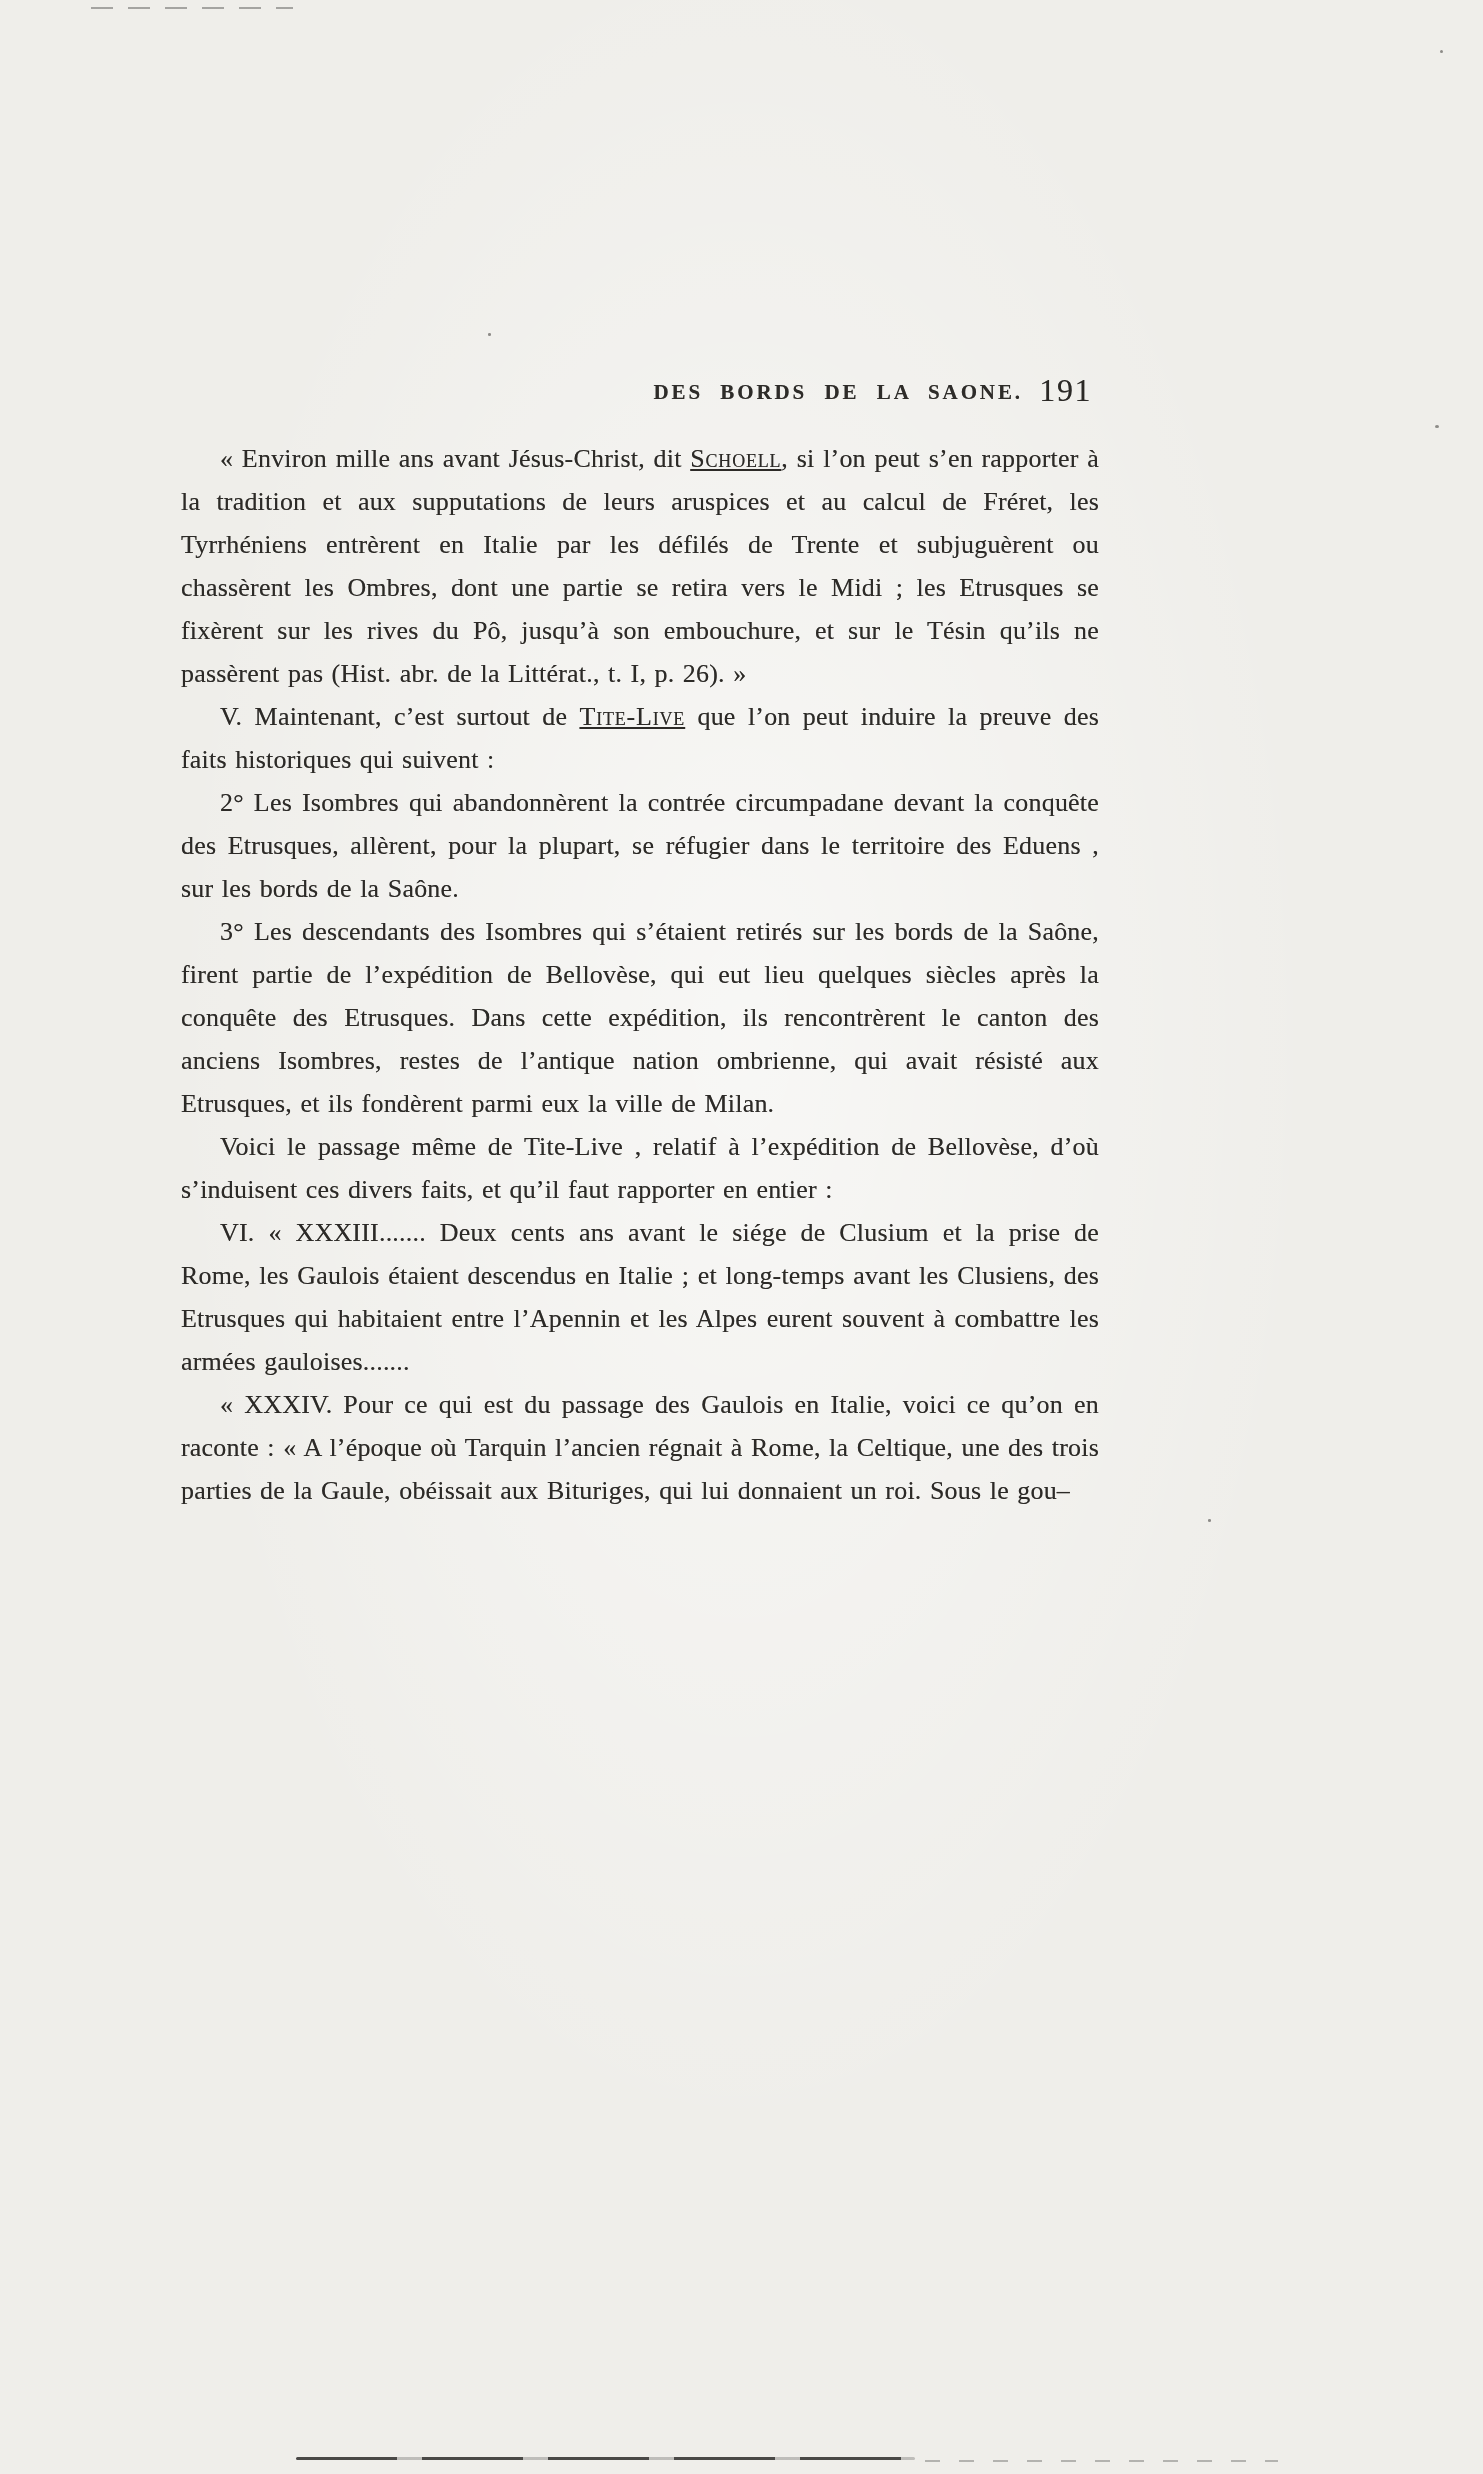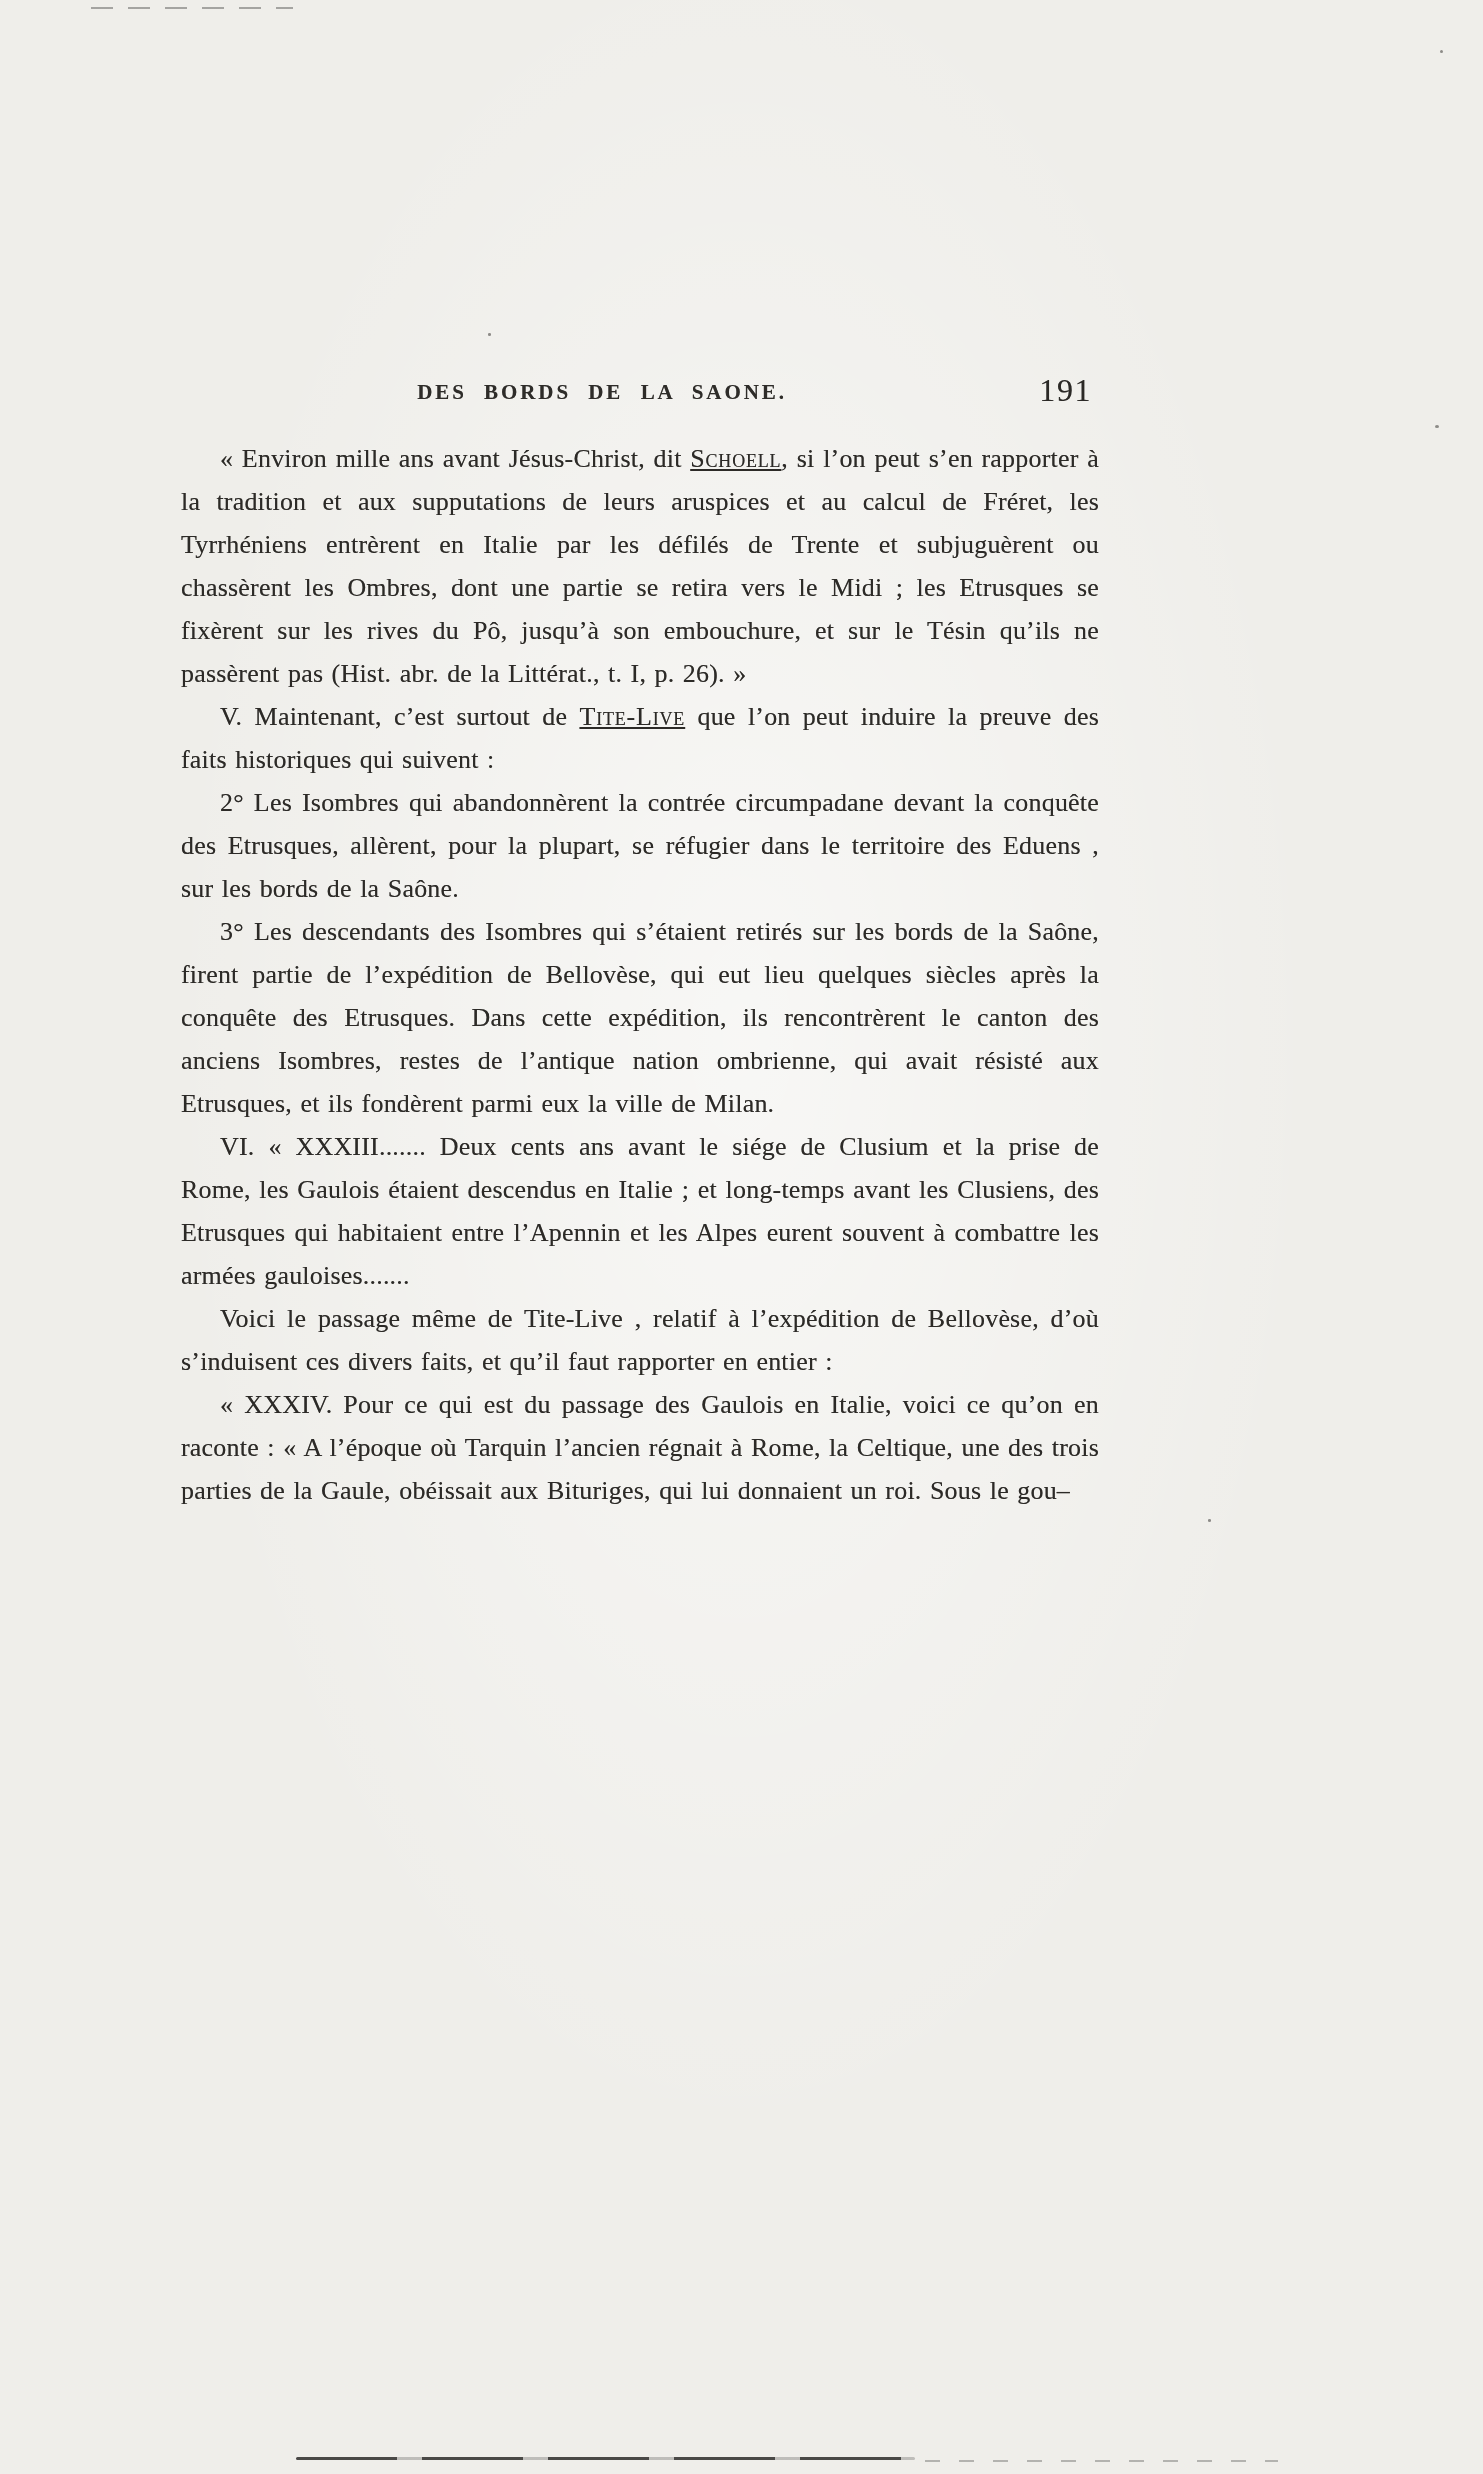--- a/index.html
+++ b/index.html
@@ -21,21 +21,21 @@
     position: absolute;
     left: 181px;
     top: 380px;
     width: 918px;
   }
   .header-row {
     position: relative;
     height: 57px;
   }
   .running-title {
-    text-align: center;
+    text-align: right;
     font-size: 21px;
     font-weight: bold;
     letter-spacing: 2.9px;
     word-spacing: 9.2px;
     padding-right: 76px;
     color: #2e2c29;
     text-shadow: 0 0 0.5px rgba(40,40,40,0.45);
   }
   .page-number {
     position: absolute;
@@ -117,18 +117,18 @@
     <div class="running-title">DES BORDS DE LA SAONE.</div>
     <div class="page-number">191</div>
   </div>
 
   <div class="text-block">
 
   <p class="para"><span class="">« Environ mille ans avant Jésus-Christ, dit </span><span class="smallcaps">Schoell</span><span class="">, si l’on peut s’en rapporter à la tradition et aux supputations de leurs aruspices et au calcul de Fréret, les Tyrrhéniens entrèrent en Italie par les défilés de Trente et subjuguèrent ou chassèrent les Ombres, dont une partie se retira vers le Midi ; les Etrusques se fixèrent sur les rives du Pô, jusqu’à son embouchure, et sur le Tésin qu’ils ne passèrent pas (</span><span class="italic">Hist. abr. de la Littérat.,</span><span class=""> t. I, p. 26). »</span></p>
       <p class="para"><span class="">V. Maintenant, c’est surtout de </span><span class="smallcaps">Tite-Live</span><span class=""> que l’on peut induire la preuve des faits historiques qui suivent :</span></p>
       <p class="para"><span class="">2° Les Isombres qui abandonnèrent la contrée circumpadane devant la conquête des Etrusques, allèrent, pour la plupart, se réfugier dans le territoire des Eduens , sur les bords de la Saône.</span></p>
       <p class="para"><span class="">3° Les descendants des Isombres qui s’étaient retirés sur les bords de la Saône, firent partie de l’expédition de Bellovèse, qui eut lieu quelques siècles après la conquête des Etrusques. Dans cette expédition, ils rencontrèrent le canton des anciens Isombres, restes de l’antique nation ombrienne, qui avait résisté aux Etrusques, et ils fondèrent parmi eux la ville de Milan.</span></p>
+      <p class="para"><span class="">Voici le passage même de Tite-Live , relatif à l’expédition de Bellovèse, d’où s’induisent ces divers faits, et qu’il faut rapporter en entier :</span></p>
       <p class="para"><span class="">VI. « XXXIII....... Deux cents ans avant le siége de Clusium et la prise de Rome, les Gaulois étaient descendus en Italie ; et long-temps avant les Clusiens, des Etrusques qui habitaient entre l’Apennin et les Alpes eurent souvent à combattre les armées gauloises.......</span></p>
-      <p class="para"><span class="">Voici le passage même de Tite-Live , relatif à l’expédition de Bellovèse, d’où s’induisent ces divers faits, et qu’il faut rapporter en entier :</span></p>
       <p class="para"><span class="">« XXXIV. Pour ce qui est du passage des Gaulois en Italie, voici ce qu’on en raconte : « A l’époque où Tarquin l’ancien régnait à Rome, la Celtique, une des trois parties de la Gaule, obéissait aux Bituriges, qui lui donnaient un roi. Sous le gou–</span></p>
     </div>
 </div>
 
 
 </body></html>

